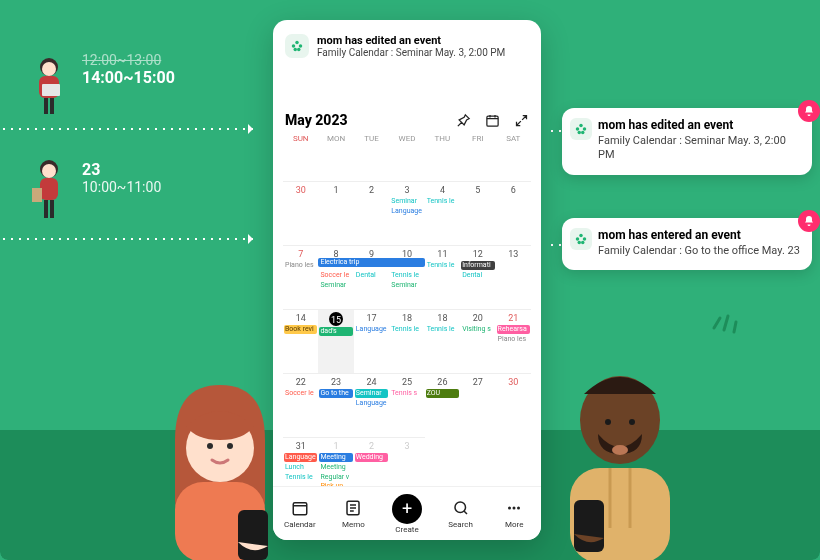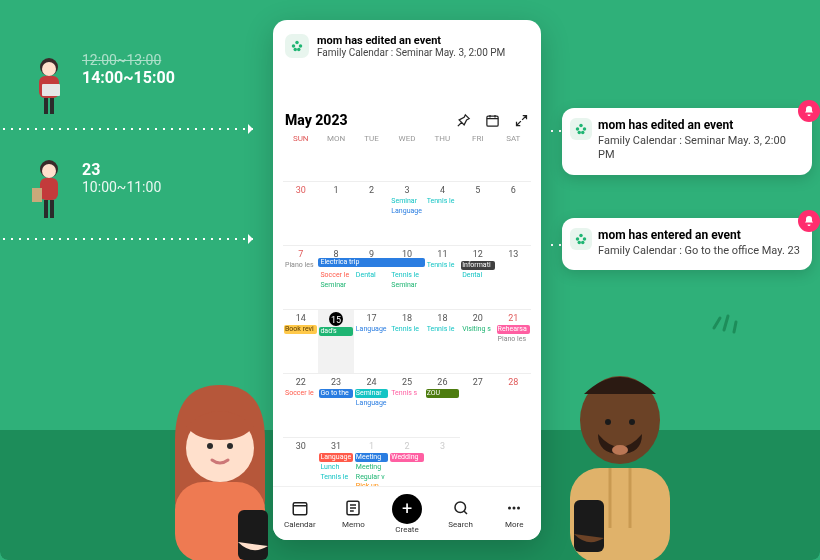--- a/index.html
+++ b/index.html
@@ -299,23 +299,20 @@
     </div>
     <div class="cell">
         <div class="dn">26</div>
       <div class="ev" style="background:#4d7c0f;color:#fff">ZOU</div>
     </div>
     <div class="cell">
         <div class="dn">27</div>
       </div>
 
     <div class="cell">
-        <div class="dn">28</div>
-      </div>
-    <div class="cell">
         <div class="dn">30</div>
       </div>
     <div class="cell">
         <div class="dn">31</div>
       <div class="ev" style="background:#ff5a4a;color:#fff">Language</div>
       <div class="ev" style="color:#14c4c4">Lunch</div>
       <div class="ev" style="color:#14c4c4">Tennis le</div>
     </div>
     <div class="cell">
         <div class="dn muted">1</div>

